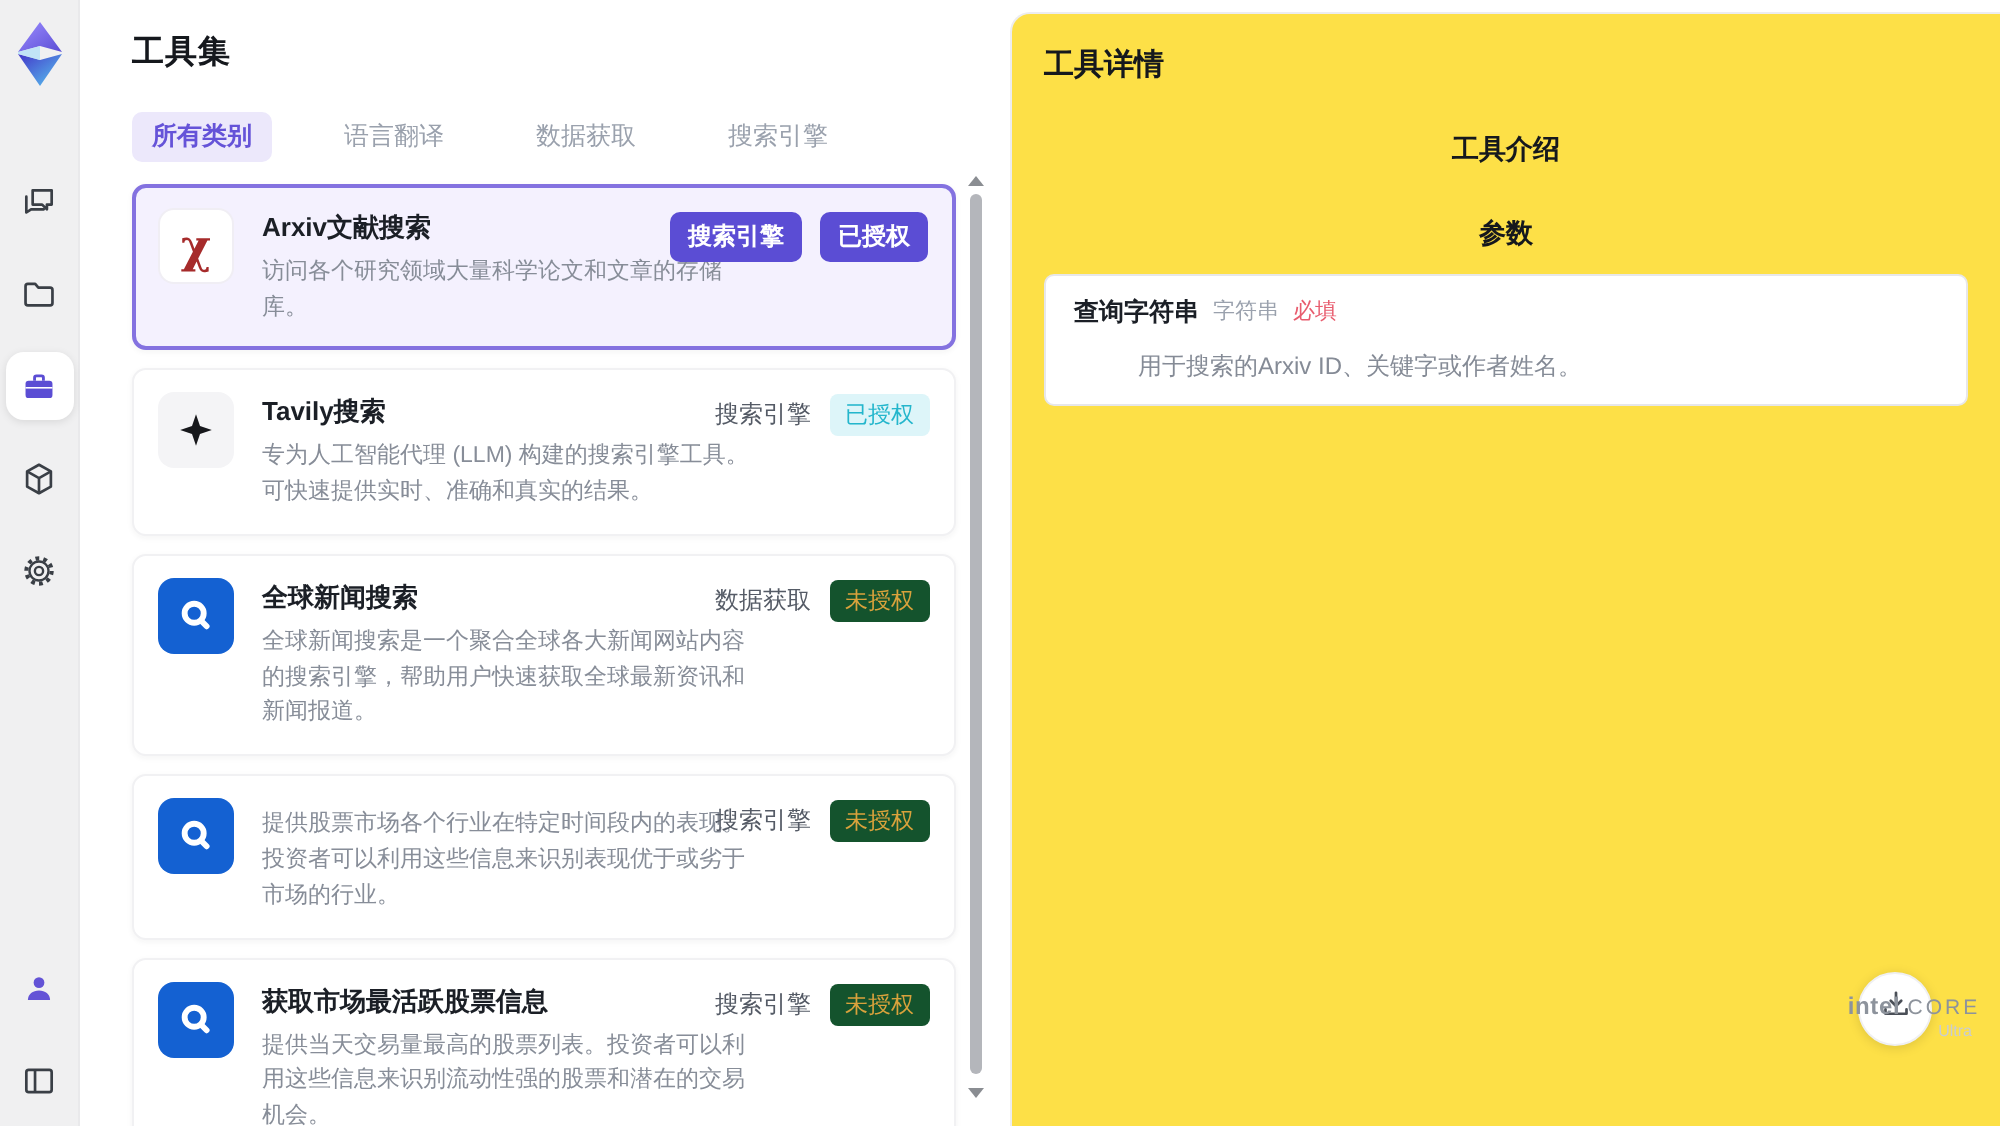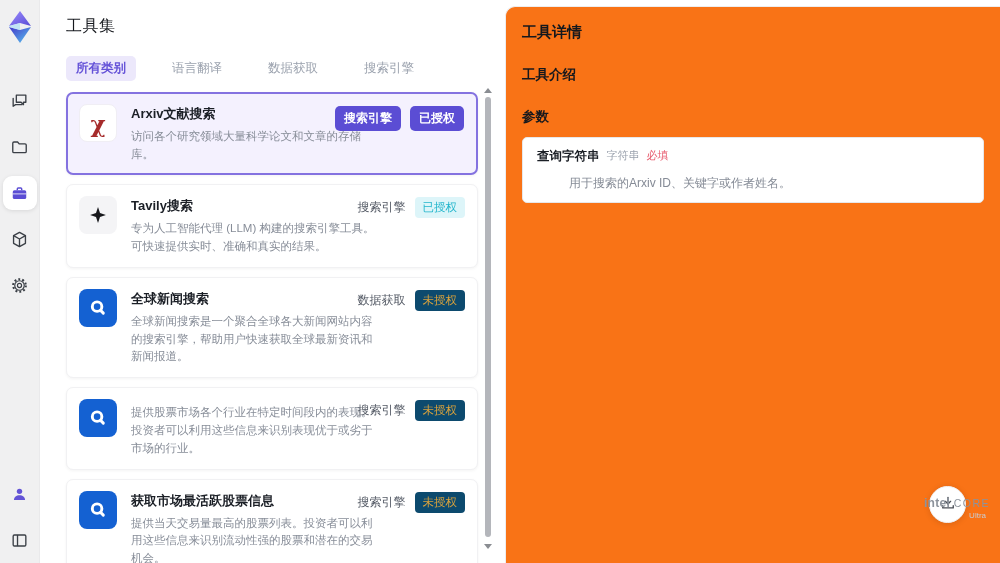--- a/index.html
+++ b/index.html
@@ -23,21 +23,21 @@
   .rail-icon svg { display:block; }
   .rail-icon.active { background:#ffffff; box-shadow:0 1px 4px rgba(0,0,0,.10); }
   .rail-spacer { flex:1; }
   .rail-bottom { margin-bottom:6px; }
 
   
   .left-panel {
     position:absolute; left:40px; top:0; bottom:0; width:465px; background:#fff;
     padding:16px 0 0 26px;
   }
-  .panel-title { font-size:16px; font-weight:normal; color:#15181d; letter-spacing:.5px; }
+  .panel-title { font-size:16px; font-weight:bold; color:#15181d; letter-spacing:.5px; }
   .tabs { display:flex; align-items:center; gap:26px; margin-top:19px;text-align:right; }
   .tab { font-size:12.5px; color:#9aa1ad; cursor:pointer; padding:4px 10px; border-radius:5px; white-space:nowrap; }
   .tab.active { background:#ece8fb; color:#6553d8; font-weight:bold; }
 
   .tool-list { margin-top:11px; width:412px; }
   .tool-card {
     position:relative; background:#fff; border:1px solid #f1f1f3; border-radius:7px;
     box-shadow:0 1px 3px rgba(30,30,40,.05);
     padding:11px 12px 11px 12px; margin-bottom:9px;
     display:flex; cursor:pointer;
@@ -52,43 +52,43 @@
   .tool-icon[data-icon="news"],
   .tool-icon[data-icon="stock"]    { background:#1461d2; }
   .tool-icon .chi { font-size:23px; font-weight:bold; color:#a62b2b; line-height:1; font-family:"DejaVu Serif","Liberation Serif",serif; }
   .tool-body { flex:1; min-width:0; padding-top:1px; }
   .tool-name { font-size:13px; font-weight:bold; color:#1b1f26; line-height:1.45; }
   .tool-desc { font-size:11.5px; color:#878d98; line-height:1.55; margin-top:4px; max-width:248px; }
   .card-badges { position:absolute; top:12px; right:12px; display:flex; align-items:center; gap:9px; }
   .cat-badge { font-size:12px; color:#555b66; white-space:nowrap; }
   .status-badge { font-size:11.5px; padding:3px 8px; border-radius:4px; white-space:nowrap; }
   .status-badge.authorized   { color:#24b6cc; background:#ddf5f9; }
-  .status-badge.unauthorized { color:#d9a23c; background:#0c4a6e; }
+  .status-badge.unauthorized { color:#d9a23c; background:#14532d; }
   .tool-card.selected .cat-badge {
     color:#fff; background:#5b4dd4; font-size:12px; padding:4px 9px; border-radius:5px; font-weight:bold;
   }
   .tool-card.selected .status-badge {
     color:#fff; background:#5b4dd4; font-size:12px; padding:4px 9px; border-radius:5px; font-weight:bold;
   }
 
   
   .scrollbar { position:absolute; top:88px; bottom:14px; right:13px; width:8px; }
   .scroll-arrow { width:0; height:0; border-left:4px solid transparent; border-right:4px solid transparent; margin:0 auto; }
   .scroll-arrow.up   { border-bottom:5px solid #8a8d92; }
   .scroll-arrow.down { border-top:5px solid #8a8d92; position:absolute; bottom:0; left:0; }
   .scroll-thumb { position:absolute; top:9px; bottom:12px; left:1px; width:6px; background:#b4b6bb; border-radius:3px; }
 
   
   .right-panel {
     position:absolute; left:505px; right:0; top:6px; bottom:0;
-    background:#f97316; border-radius:10px 0 0 0; border-top:1px solid #ededef;
+    background:#fde047; border-radius:10px 0 0 0; border-top:1px solid #ededef;
     border-left:1px solid #ededef; padding:16px 16px 0 16px;
   }
   .detail-title { font-size:15px; font-weight:bold; color:#15181d; }
-  .section-heading { font-size:13.5px; font-weight:bold; color:#15181d; margin-top:24px; }
+  .section-heading { font-size:13.5px; font-weight:bold; color:#15181d; margin-top:24px;text-align:center; }
   .detail-box {
     background:#fff; border:1px solid #e7e7e9; border-radius:5px;
     padding:10px 14px; margin-top:11px;
   }
   .intro-text { font-size:12px; color:#3c414a; line-height:1.6; }
   .param-head { display:flex; align-items:flex-start; gap:7px; }
   .param-name { font-size:12.5px; font-weight:bold; color:#1b1f26; }
   .param-type { font-size:11px; color:#9aa1ad; }
   .param-required { font-size:11px; color:#e85c6e; }
   .param-desc { font-size:12px; color:#858b96; margin-top:9px; line-height:1.5;margin-left:32px; }

